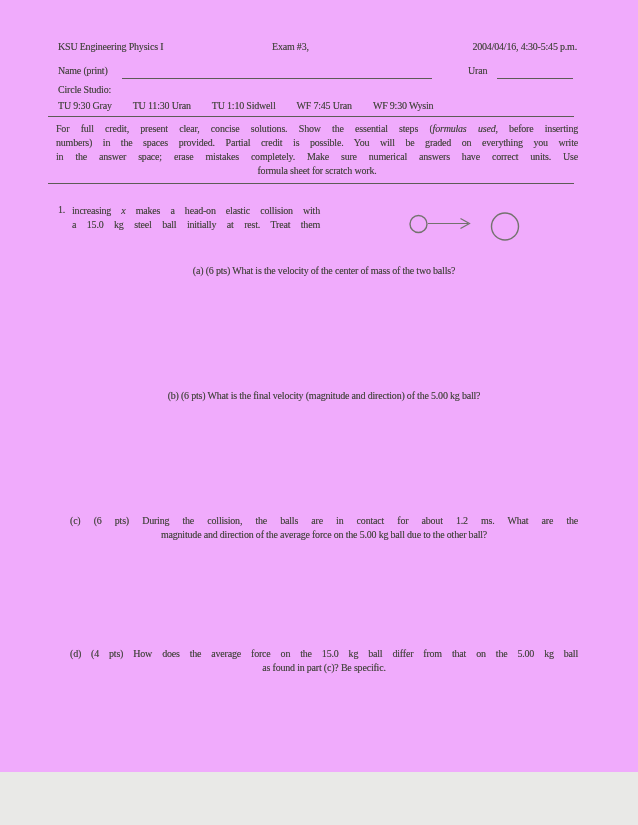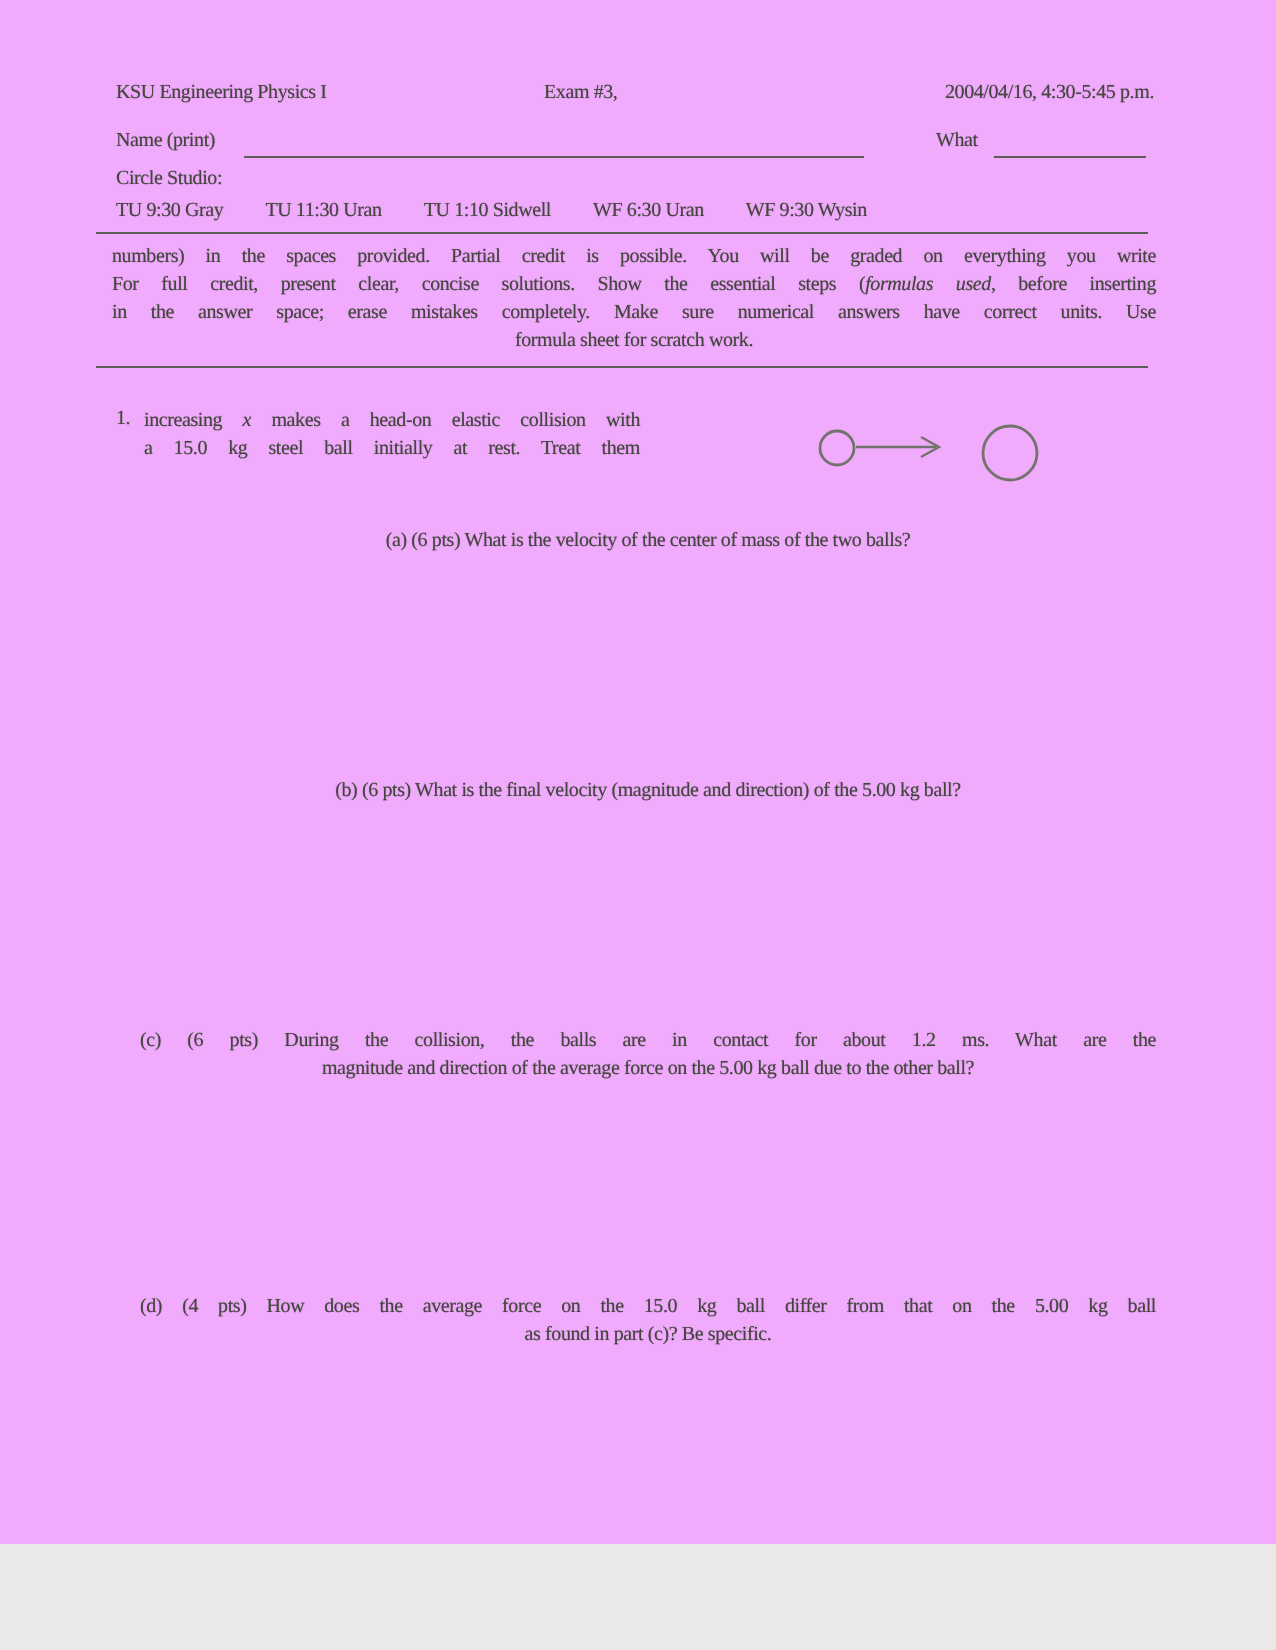--- a/index.html
+++ b/index.html
@@ -62,37 +62,37 @@
 <body>
 
 <div class="page">
 
   <div class="abs hdr-course">KSU Engineering Physics I</div>
   <div class="abs hdr-exam">Exam #3,</div>
   <div class="abs hdr-date">2004/04/16, 4:30-5:45 p.m.</div>
 
   <div class="abs name-label">Name (print)</div>
   <div class="abs name-blank"></div>
-  <div class="abs score-label">What</div>
+  <div class="abs score-label">Uran</div>
   <div class="abs score-blank"></div>
 
   <div class="abs studio-label">Circle Studio:</div>
   <div class="abs studio-row">
     <span>TU 9:30 Gray</span>
     <span>TU 11:30 Uran</span>
     <span>TU 1:10 Sidwell</span>
-    <span>WF 6:30 Uran</span>
+    <span>WF 7:45 Uran</span>
     <span>WF 9:30 Wysin</span>
   </div>
 
   <div class="abs rule rule1"></div>
 
   <div class="abs instructions">
+    <div class="jline"><span>For full credit, present clear, concise solutions. Show the essential steps (</span><i>formulas used</i><span>, before inserting</span></div>
     <div class="jline">numbers) in the spaces provided. Partial credit is possible. You will be graded on everything you write</div>
-    <div class="jline"><span>For full credit, present clear, concise solutions. Show the essential steps (</span><i>formulas used</i><span>, before inserting</span></div>
     <div class="jline">in the answer space; erase mistakes completely. Make sure numerical answers have correct units. Use</div>
     <div class="lline">formula sheet for scratch work.</div>
   </div>
 
   <div class="abs rule rule2"></div>
 
   <div class="abs problem-number">1.</div>
   <div class="abs statement">
     <div class="jline"><span>increasing </span><span class="mvar">x</span><span> makes a head-on elastic collision with</span></div>
     <div class="jline">a 15.0 kg steel ball initially at rest. Treat them</div>

